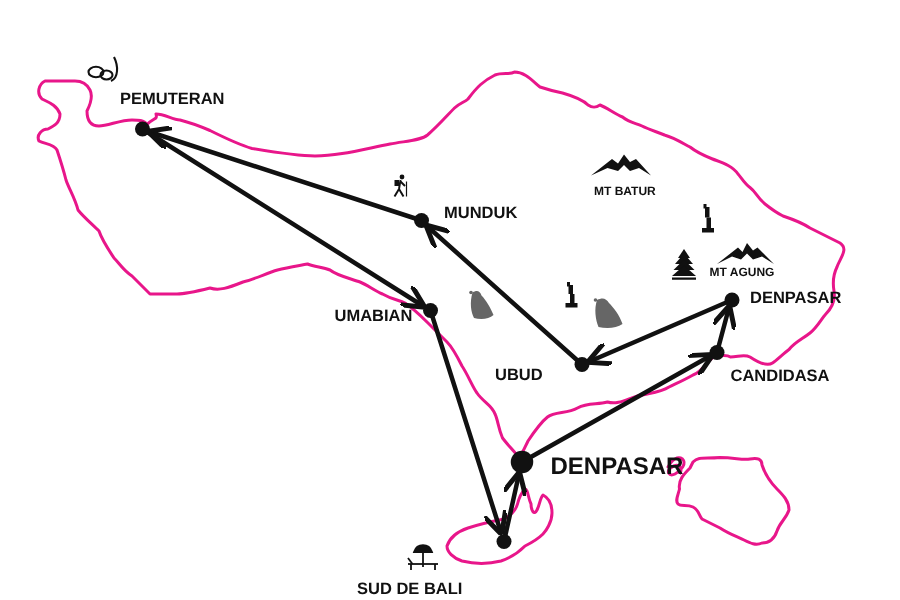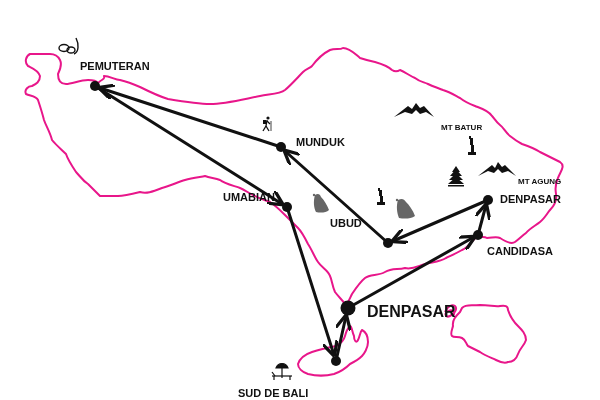--- a/index.html
+++ b/index.html
@@ -1,20 +1,20 @@
 <!DOCTYPE html>
 <html><head>
   <meta charset="utf-8">
   <style>
     html, body { margin: 0; padding: 0; background: #ffffff; }
     body { width: 600px; height: 400px; overflow: hidden; position: relative; font-family: "Liberation Sans", sans-serif; }
     #map { position: absolute; left: 0; top: 0; width: 600px; height: 400px; }
     .label { position: absolute; font-family: "Liberation Sans", sans-serif; font-weight: bold; color: #111111; white-space: nowrap; line-height: 1; }
     .lbl-sm { font-size: 11px; }
-    .lbl-xs { font-size: 8px; margin-left: 45px; }
+    .lbl-xs { font-size: 8px; }
     .lbl-lg { font-size: 16px; }
   </style>
 </head>
 <body>
 
 <svg id="map" viewBox="0 0 600 400" xmlns="http://www.w3.org/2000/svg">
   <defs>
     <marker id="arrowhead" viewBox="0 0 10 10" refX="9" refY="5" markerWidth="5" markerHeight="5" orient="auto-start-reverse">
       <path d="M0,0 L10,5 L0,10" fill="none" stroke="#111" stroke-width="2.2"></path>
     </marker>
@@ -134,21 +134,21 @@
     <line x1="282" y1="368" x2="282" y2="378"></line>
     <line x1="272" y1="376" x2="292" y2="376"></line>
     <line x1="272" y1="372" x2="275" y2="376"></line>
     <line x1="274" y1="376" x2="274" y2="380"></line>
     <line x1="290" y1="376" x2="290" y2="380"></line>
   </g>
 </svg>
 
 <div class="label lbl-sm" style="left:80px; top:61px;">PEMUTERAN</div>
 <div class="label lbl-sm" style="left:296px; top:137px;">MUNDUK</div>
-<div class="label lbl-sm" style="left:223px; top:192px;text-align:center;">UMABIAN</div>
-<div class="label lbl-sm" style="left:330px; top:218px;">UBUD</div>
+<div class="label lbl-sm" style="left:223px; top:206px;text-align:center;">UMABIAN</div>
+<div class="label lbl-sm" style="left:330px; top:245px;">UBUD</div>
 <div class="label lbl-sm" style="left:500px; top:194px;">DENPASAR</div>
 <div class="label lbl-sm" style="left:487px; top:246px;text-align:center;">CANDIDASA</div>
 <div class="label lbl-lg" style="left:367px; top:304px;">DENPASAR</div>
 <div class="label lbl-sm" style="left:238px; top:345px;margin-top:43px;">SUD DE BALI</div>
 
 <div class="label lbl-xs" style="left:396px; top:124px;">MT BATUR</div>
 <div class="label lbl-xs" style="left:473px; top:178px;">MT AGUNG</div>
 
 </body></html>

